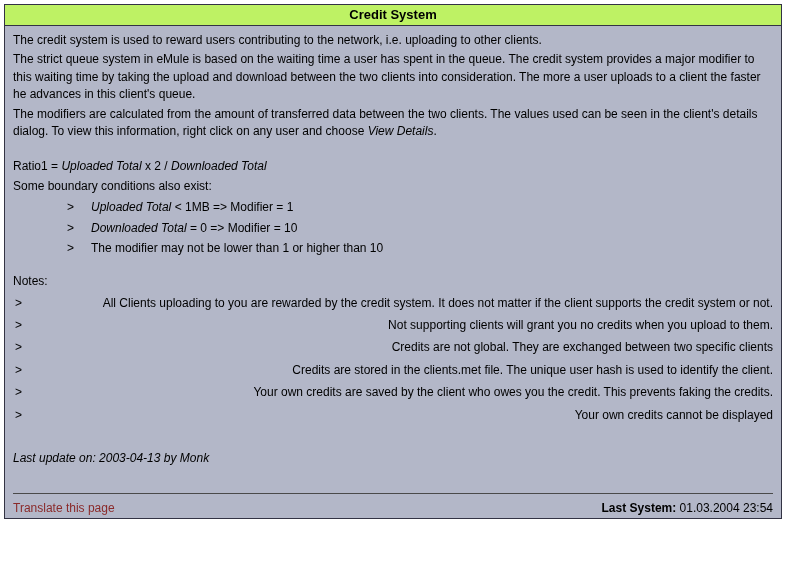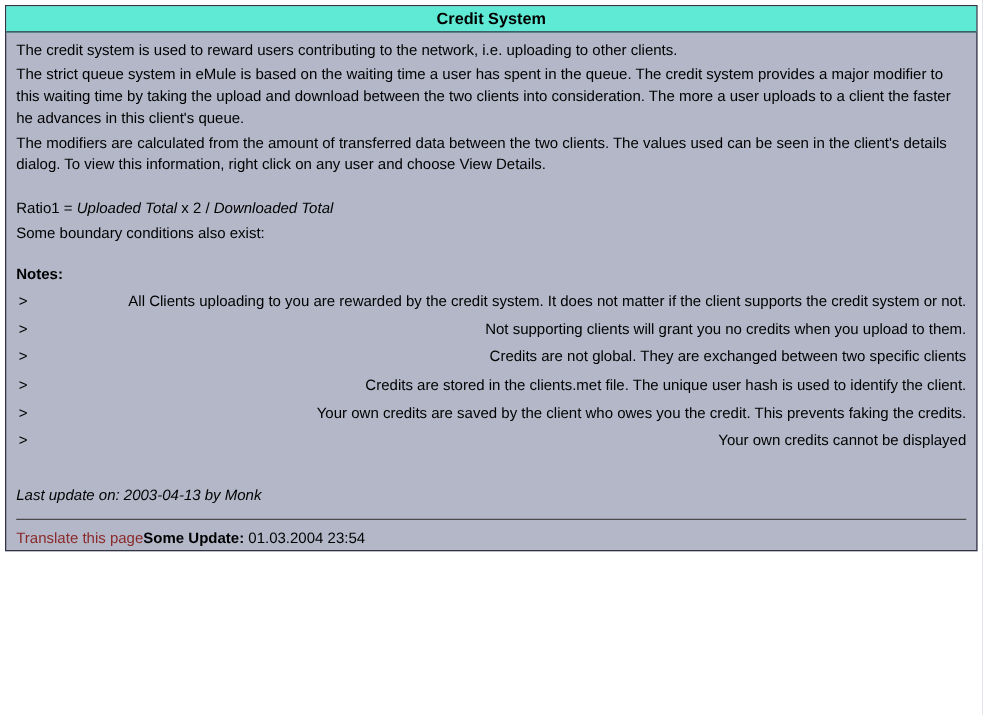--- a/index.html
+++ b/index.html
@@ -16,34 +16,34 @@
     height: 572px;
     padding: 4px;
     background: #fff;
   }
   .panel {
     width: 778px;
     border: 1px solid #333344;
     background: #b3b7c8;
   }
   .titlebar {
-    background: #5eead4;
+    background: #bef264;
     border-bottom: 1px solid #333344;
     text-align: center;
     font-weight: bold;
     font-size: 13px;
     padding: 2px 0 3px 0;
     color: #000;
   }
   .content {
     padding: 6px 8px 0 8px;
     line-height: 1.45;
   }
   .para { margin: 0 0 2px 0; }
-  .viewdetails { }
+  .viewdetails { font-style: italic; }
   .gap { height: 14px; }
   .indent1 { margin-left: 56px; }
   .ratio-line { margin: 2px 0; }
   .ital { font-style: italic; }
   .lower { text-decoration: underline; }
   ul.cond {
     list-style: none;
     margin: 4px 0 2px 0;
     padding: 0 0 0 54px;
   }
@@ -52,21 +52,21 @@
     padding-left: 24px;
     margin: 3px 0;
   }
   ul.cond li::before {
     content: ">";
     position: absolute;
     left: 0;
     top: 0;
   }
   .notes-head {
-    font-weight: bold;
+    font-weight: normal;
     margin-top: 16px;
     margin-bottom: 2px;
   }
   ul.notes {
     list-style: none;
     margin: 0;
     padding: 0;
   }
   ul.notes li {
     position: relative;
@@ -79,23 +79,24 @@
     position: absolute;
     left: 2px;
     top: 0;
   }
   .lastupd {
     font-style: italic;
     margin-top: 26px;
   }
   .footer {
     border-top: 1px solid #4a4a4a;
-    margin-top: 10px;
+    margin-top: 26px;
     padding-top: 6px;
     display: flex;
+    justify-content: space-between;
     align-items: baseline;
     font-size: 12px;
   }
   .footer a {
     color: #8a2a2a;
     text-decoration: none;
   }
   .footer .right b { font-weight: bold; }
 </style>
 </head>
@@ -115,36 +116,47 @@
       <div class="gap"></div>
 
 
       <div class="indent1 ratio-line">
         <span>Ratio1 = </span><span class="ital">Uploaded Total</span><span> x 2 / </span><span class="ital">Downloaded Total</span>
       </div>
 
 
       <div class="para">Some boundary conditions also exist:</div>
 
+      <ul class="cond">
+        <li>
+          <span class="ital">Uploaded Total</span><span> &lt; 1MB =&gt; Modifier = 1</span>
+        </li>
+        <li>
+          <span class="ital">Downloaded Total</span><span> = 0 =&gt; Modifier = 10</span>
+        </li>
+        <li>
+          <span>The modifier may not be lower than 1 or higher than 10</span>
+        </li>
+      </ul>
 
       <div class="notes-head">Notes:</div>
 
       <ul class="notes">
         <li>All Clients uploading to you are rewarded by the credit system. It does not matter if the client supports the credit system or not.</li>
         <li>Not supporting clients will grant you no credits when you upload to them.</li>
         <li>Credits are not global. They are exchanged between two specific clients</li>
         <li>Credits are stored in the clients.met file. The unique user hash is used to identify the client.</li>
         <li>Your own credits are saved by the client who owes you the credit. This prevents faking the credits.</li>
         <li>Your own credits cannot be displayed</li>
       </ul>
 
       <div class="lastupd">Last update on: 2003-04-13 by Monk</div>
 
       <div class="footer">
         <a href="#">Translate this page</a>
         <span class="right">
-          <b>Some Update:</b><span> 01.03.2004 23:54</span>
+          <b>Last System:</b><span> 01.03.2004 23:54</span>
         </span>
       </div>
 
     </div>
   </div>
 </div>
 
 </body></html>

